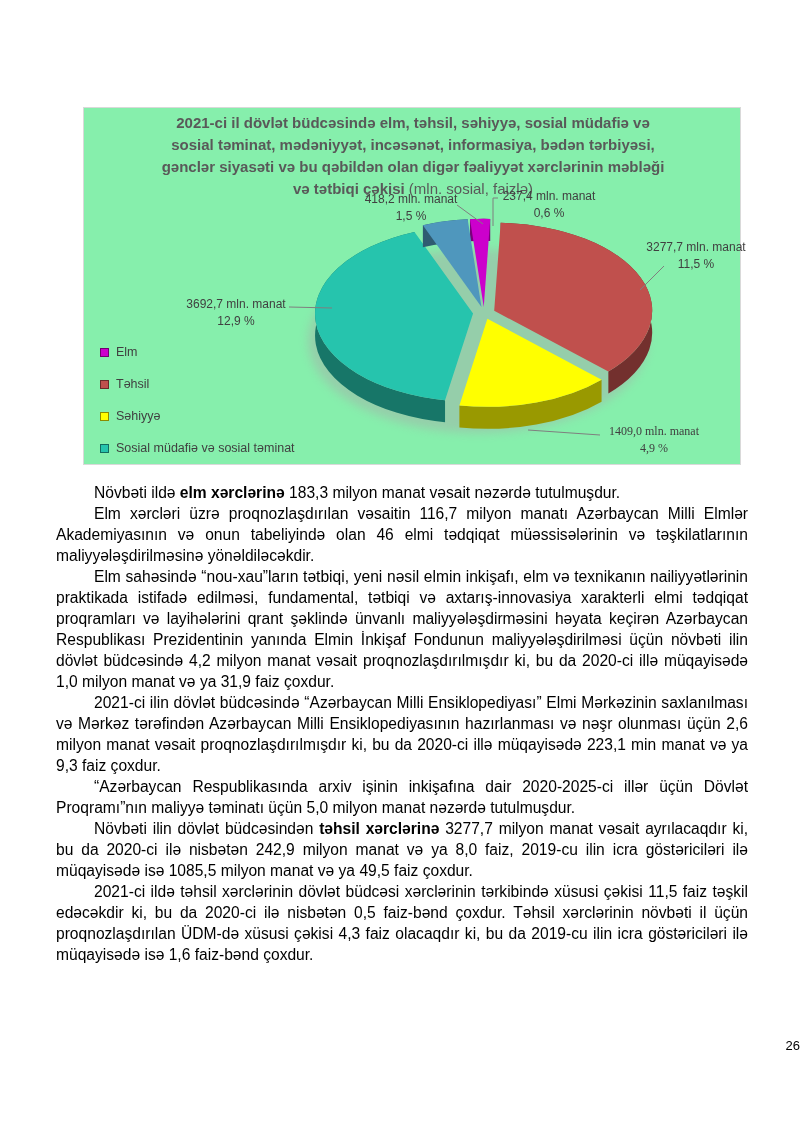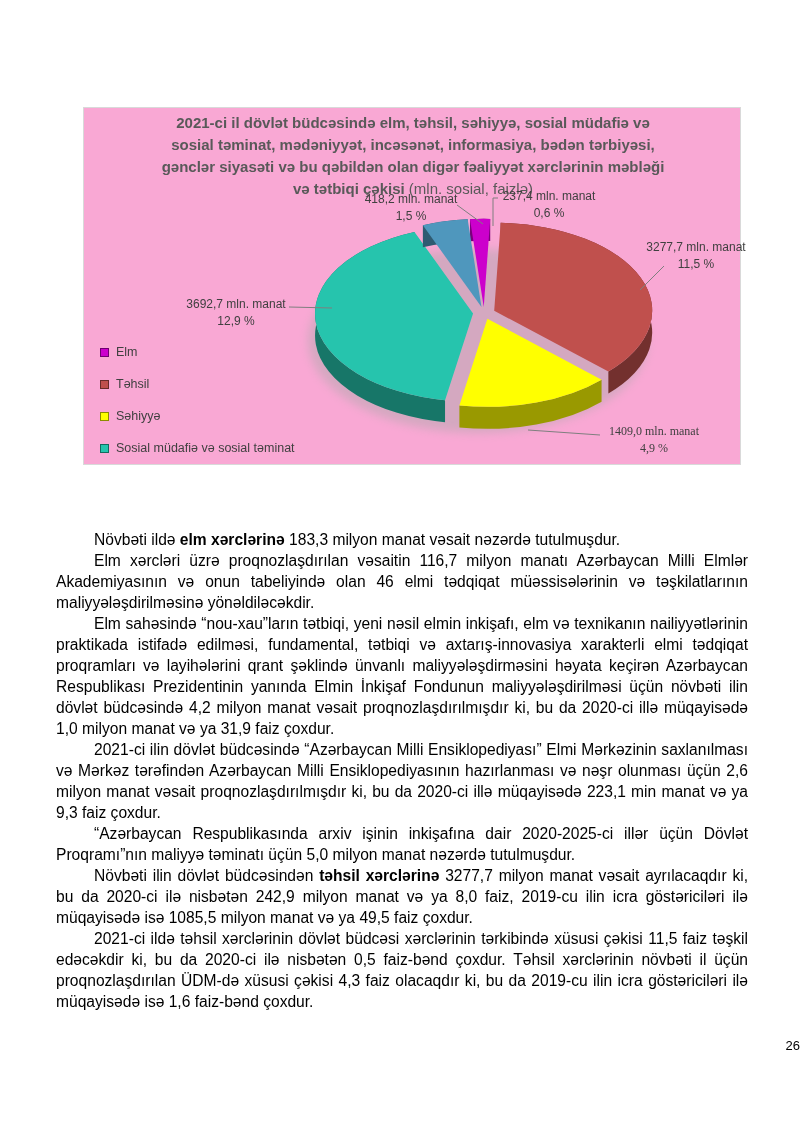--- a/index.html
+++ b/index.html
@@ -4,21 +4,21 @@
 <style>
   * { margin:0; padding:0; box-sizing:border-box; }
   html,body { background:#ffffff; }
   body {
     width:800px; height:1132px; position:relative;
     font-family:"Liberation Sans", sans-serif; color:#000;
   }
   
   .chart-box {
     position:absolute; left:83px; top:107px; width:658px; height:358px;
-    border:1px solid #d9d9d9; background:#f9a8d4;
+    border:1px solid #d9d9d9; background:#86efac;
   }
   .chart-title {
     position:absolute; left:29px; top:4px; width:600px;
     text-align:center; font-weight:700; color:#595959;
     font-size:15px; line-height:22px;
   }
   .chart-title .tregular { font-weight:400; }
   .pie-svg { position:absolute; left:0; top:0; }
   .pie-label {
     position:absolute; width:150px; text-align:center;
@@ -26,21 +26,21 @@
   }
   .legend { position:absolute; left:16px; top:228px;text-align:center; }
   .legend-item { display:flex; align-items:center; height:32px; }
   .legend-swatch {
     width:9px; height:9px; margin-right:7px; flex:0 0 auto;
     border:1px solid rgba(0,0,0,.45);
   }
   .legend-label { font-size:12.5px; color:#404040; }
   
   .body-text {
-    position:absolute; left:56px; top:482px; width:692px;margin-top:47px;
+    position:absolute; left:56px; top:482px; width:692px;
   }
   .body-text p {
     font-size:15.6px; line-height:21px; text-align:justify;
     text-indent:38px;
   }
   .body-text p b { font-weight:700; }
   .page-number {
     position:absolute; left:0; top:1038px; width:800px;
     text-align:right; font-size:13px; color:#000;
   }

